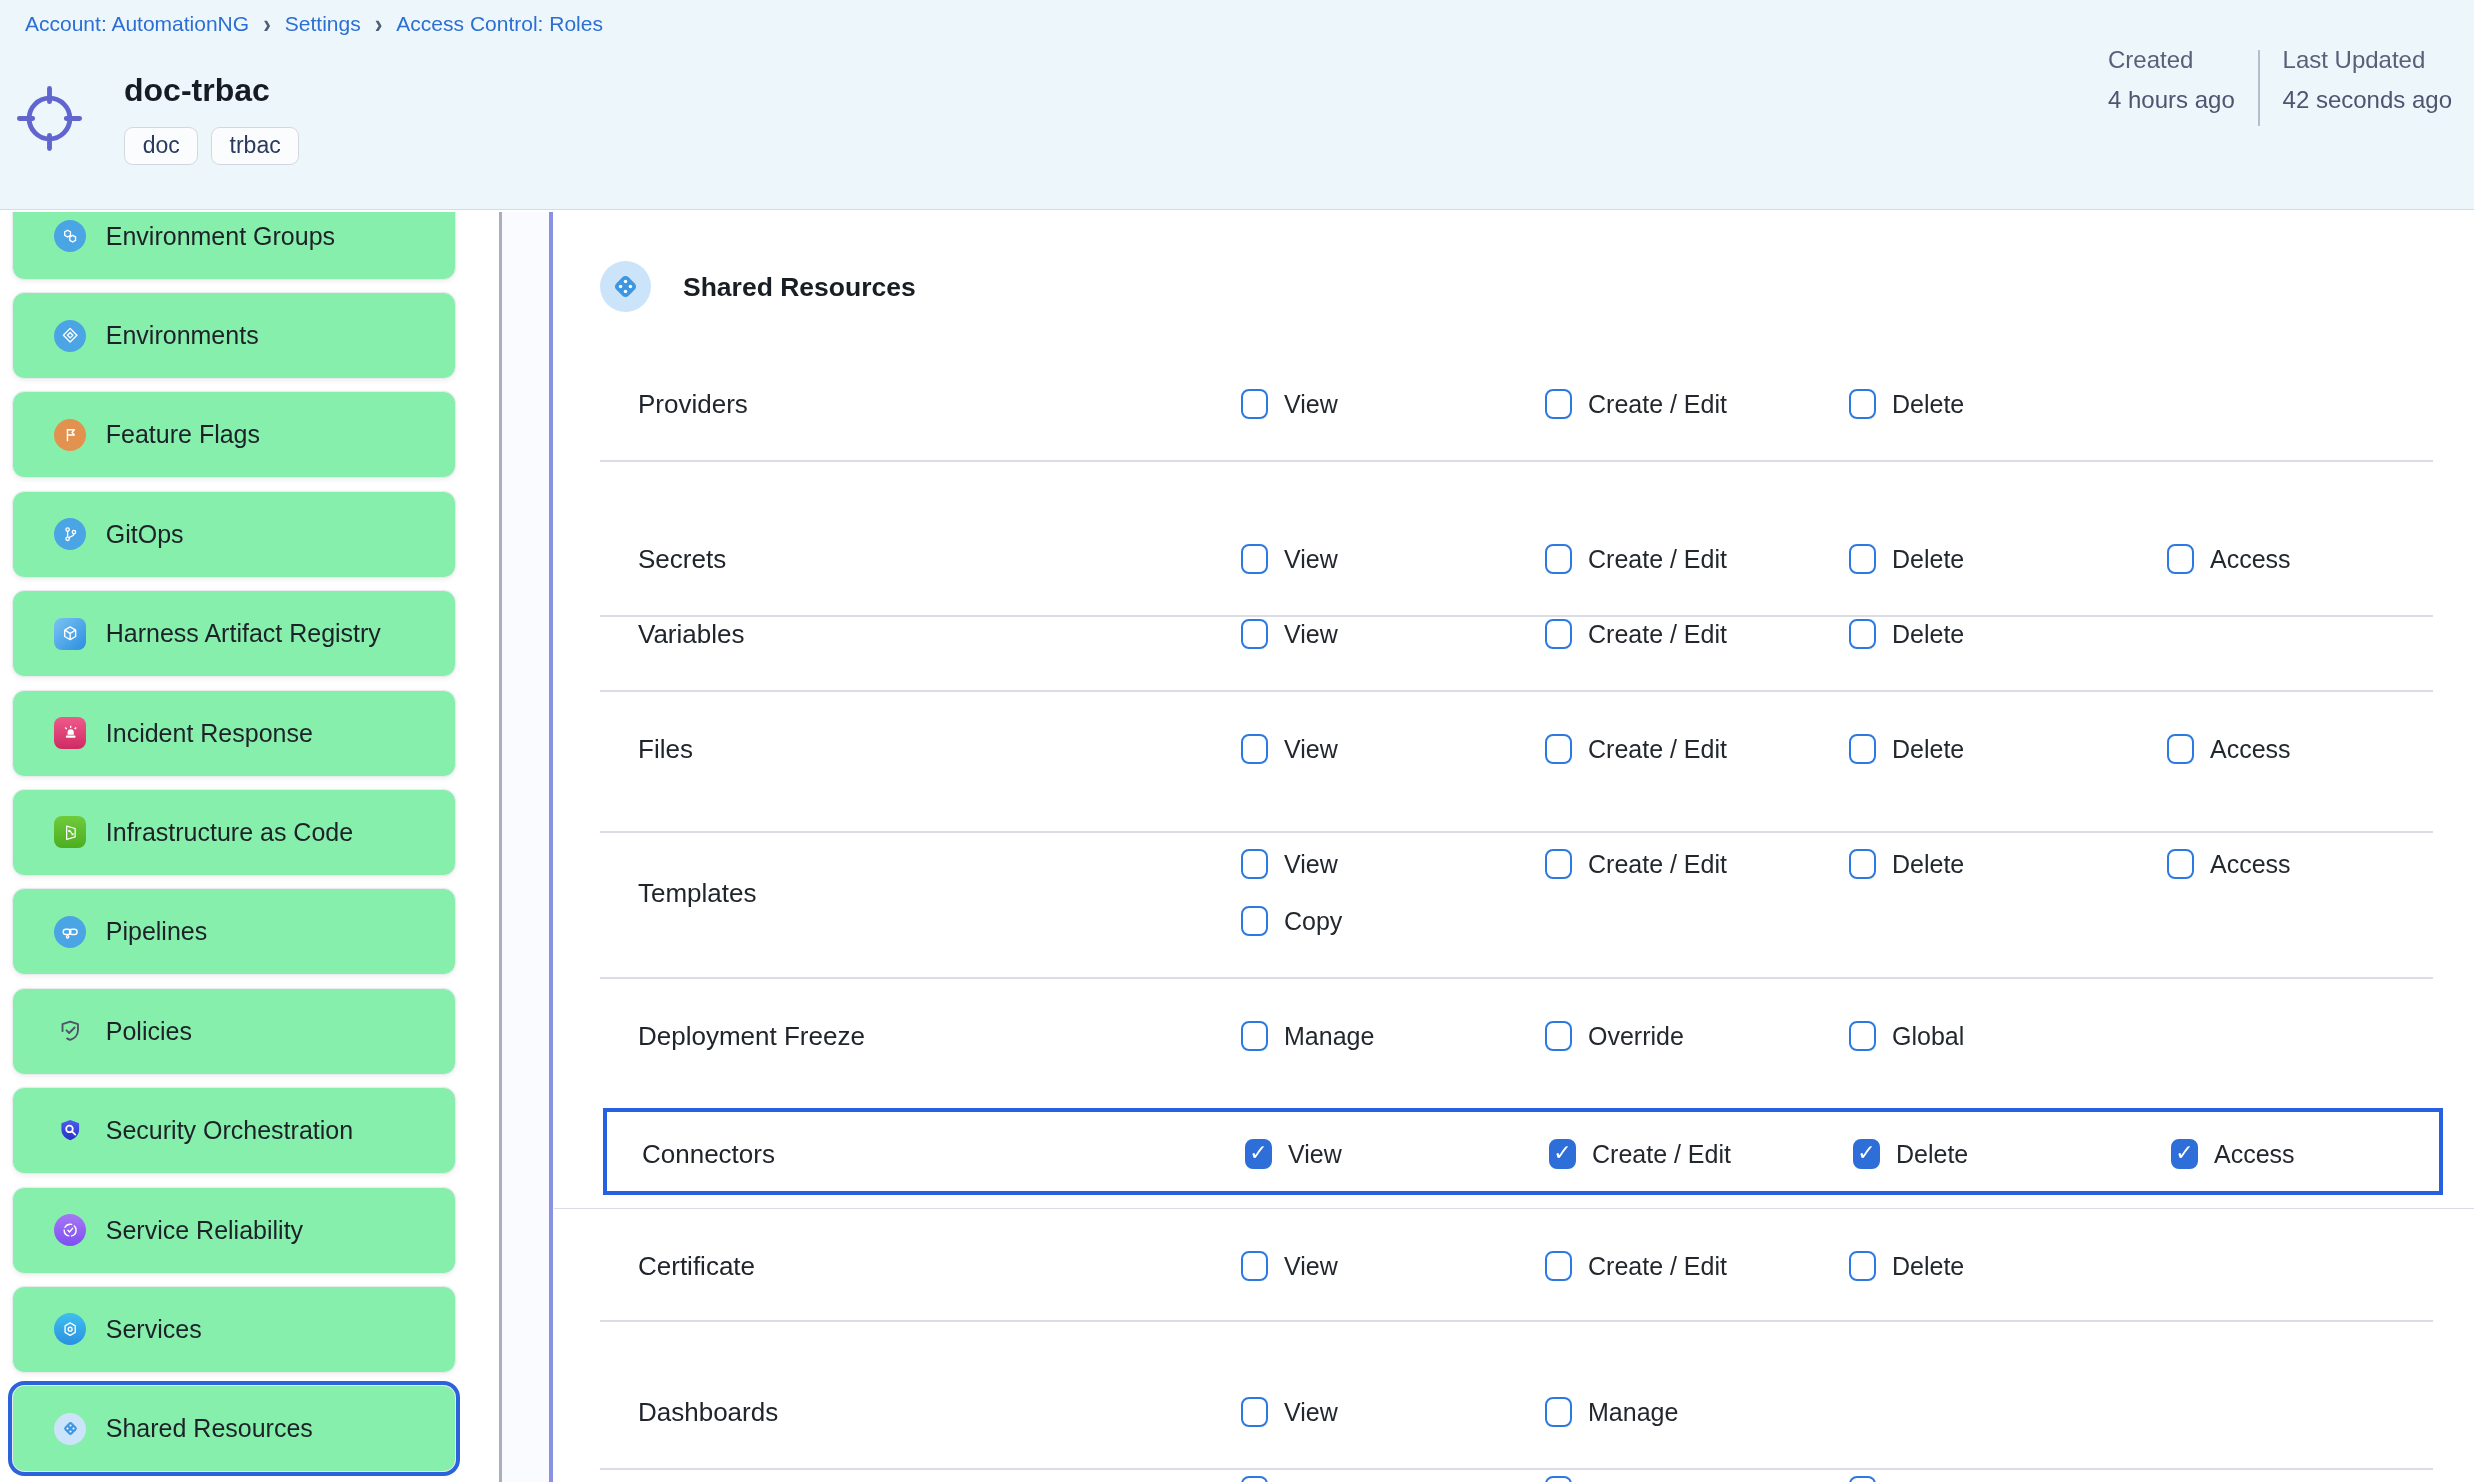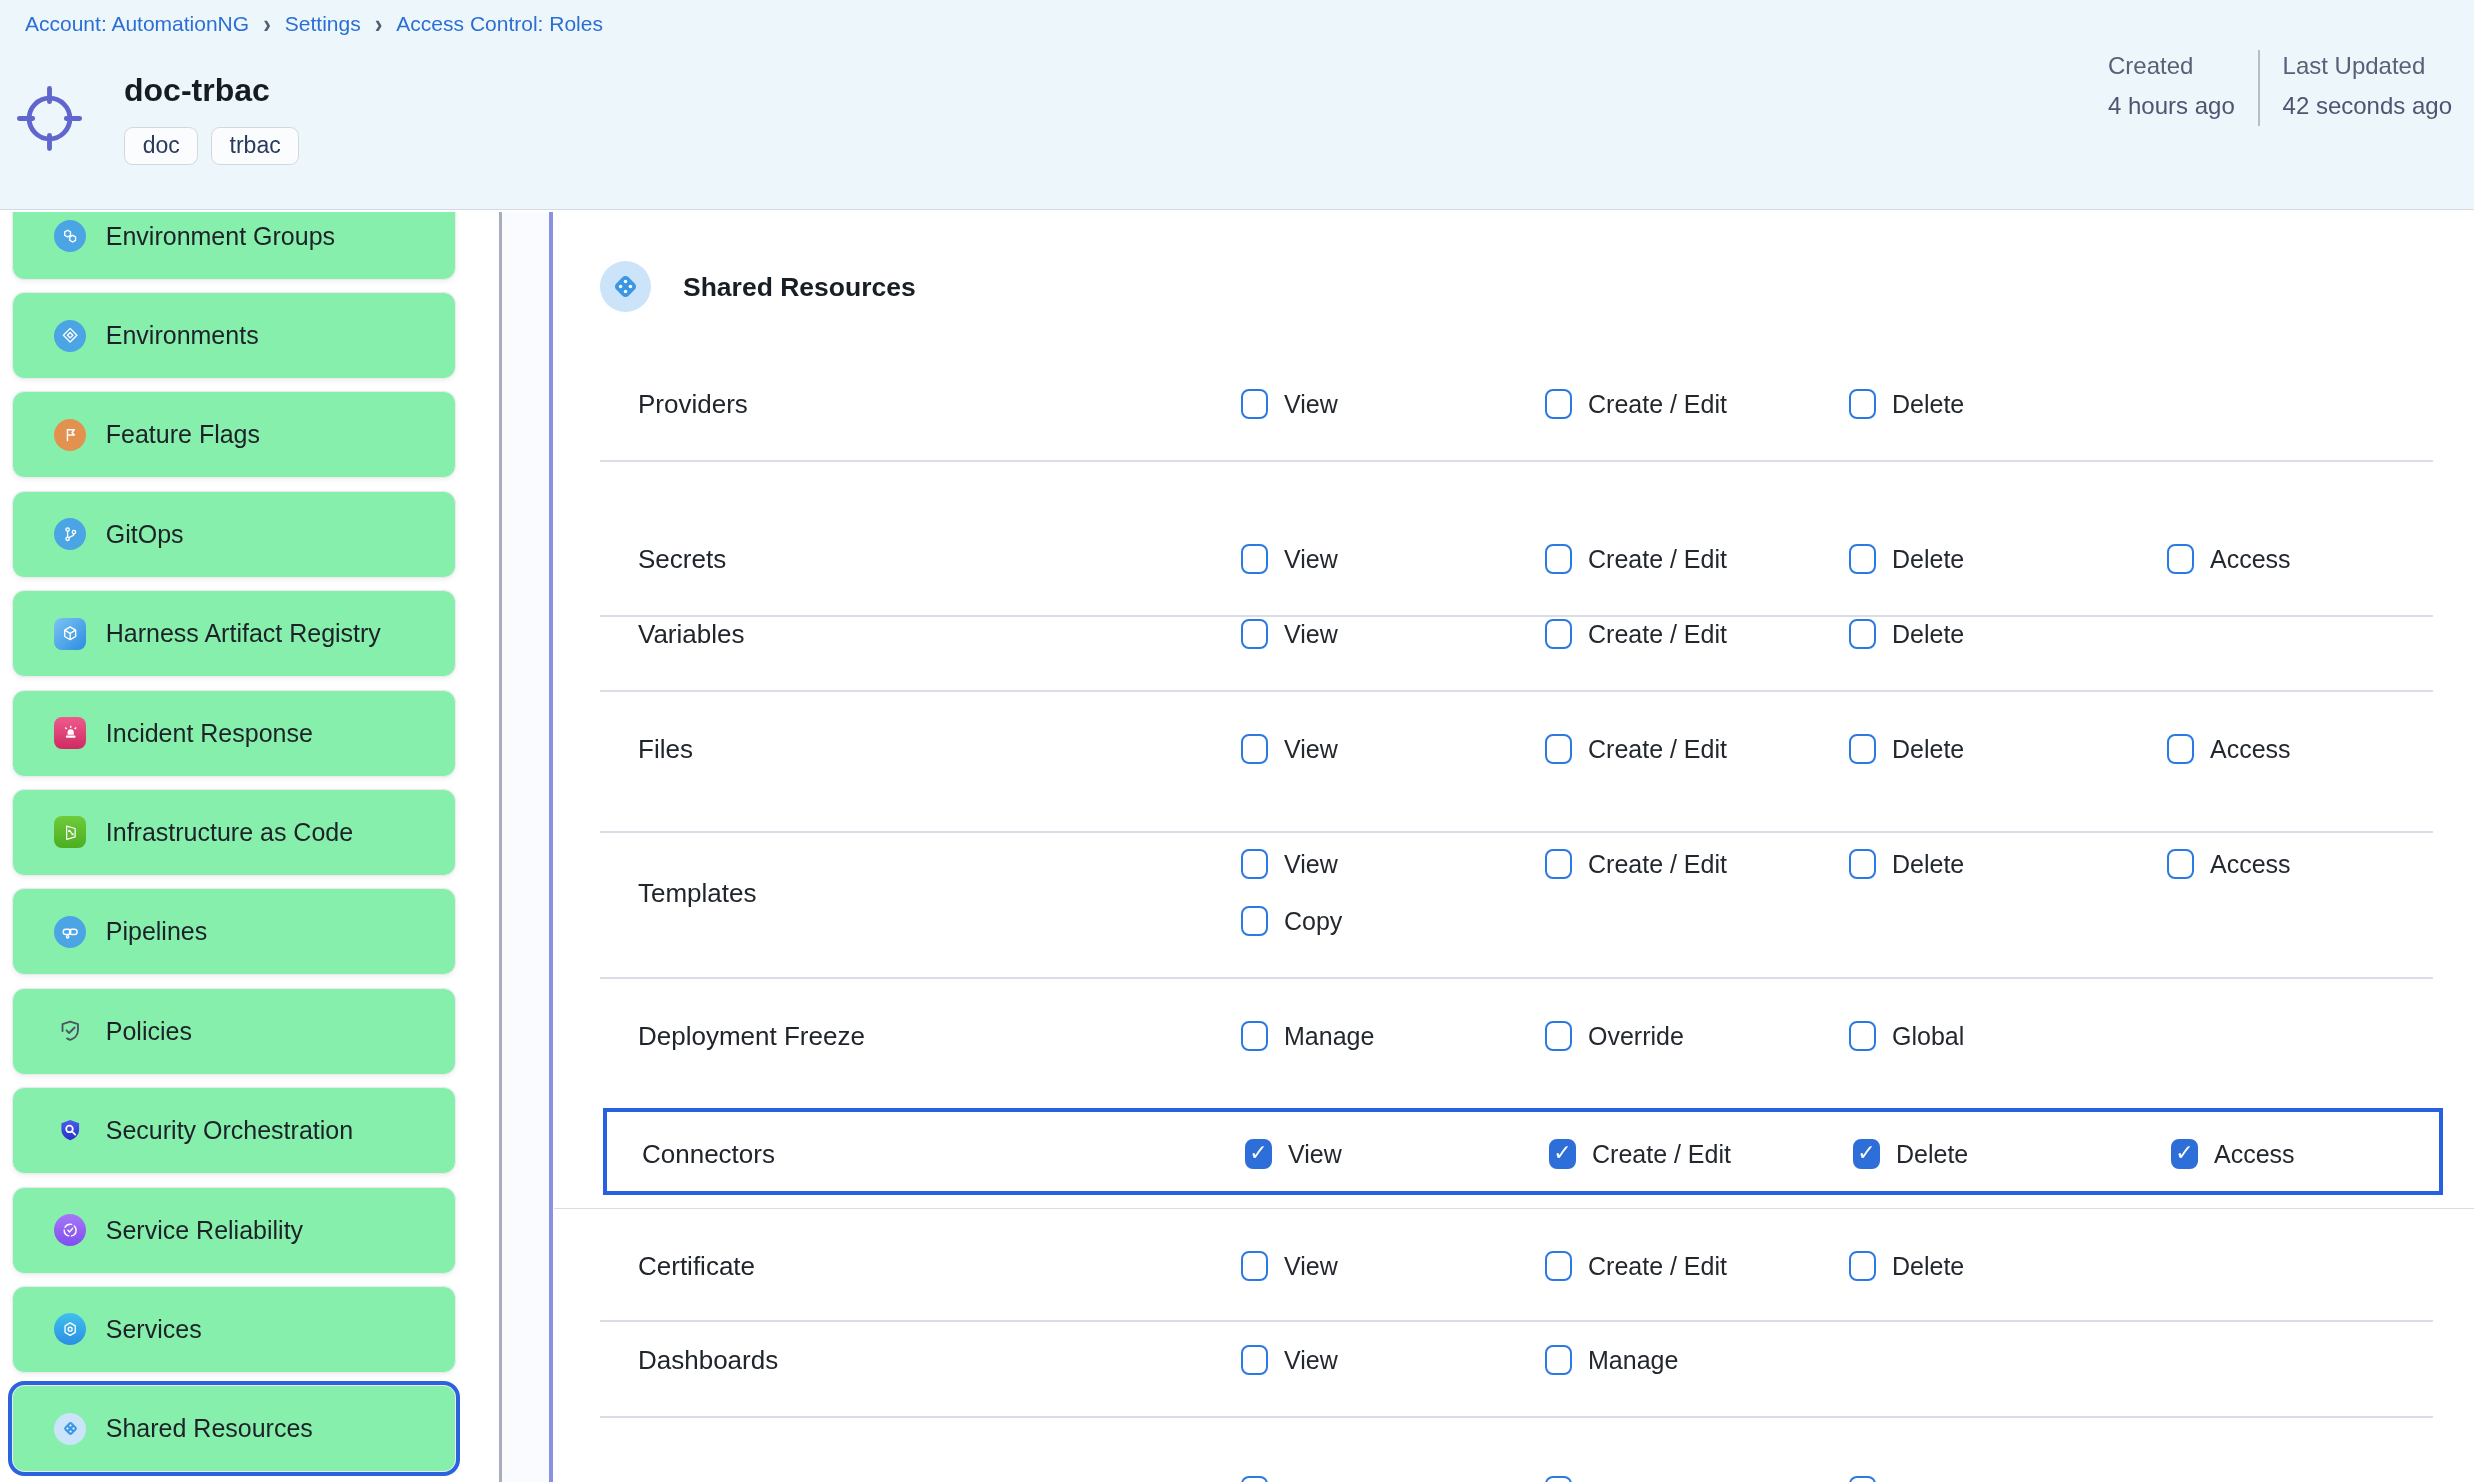--- a/index.html
+++ b/index.html
@@ -13,21 +13,21 @@
          background:#edf6fb; border-bottom:1.8px solid #d6dae2; z-index:5; }
   .crumbs { position:absolute; left:25px; top:10.6px; display:flex; align-items:center;
             gap:14px; font-size:21px; }
   .crumb { color:#2b6fd4; cursor:pointer; }
   .crumb-sep { color:#4e5e74; font-size:23px; font-weight:700; transform:scaleY(1.15); }
   .target-ic { position:absolute; left:7px; top:76px; }
   .role-title { position:absolute; left:124px; top:72px; font-size:32px; font-weight:700; color:#171b23; }
   .tags { position:absolute; left:124px; top:127px; display:flex; gap:12.4px; }
   .tag { border:1.8px solid #d3d7e0; background:#fbfcfe; border-radius:8.8px;
          padding:4.4px 17.7px; font-size:23px; color:#2a3a5c; }
-  .meta { position:absolute; top:46px; right:0; display:flex;align-items:center; }
+  .meta { position:absolute; top:46px; right:0; display:flex; }
   .meta-col { padding:0 23px; }
   .meta-label { font-size:24px; color:#5a6078; margin-bottom:12.4px; }
   .meta-value { font-size:24px; color:#4d5570; white-space:nowrap; }
   .meta-div { width:1.8px; background:#b7bcc9; margin-top:3.5px; height:76px; }
   
   .side { position:absolute; left:0; top:212px; width:499px; bottom:0; background:#fff; overflow:hidden; }
   .cards { position:absolute; left:12.4px; top:-19.4px; width:444px; }
   .card { width:444px; height:87px; margin-bottom:12.4px; background:#86efac;
           border:1.8px solid #e9ebf1; border-radius:12.4px; display:flex; align-items:center;
           box-shadow:0 1.8px 4.4px rgba(40,41,61,.07); cursor:pointer; }
@@ -431,21 +431,21 @@
         <span class="cb"></span>
         <span class="cb-lbl">Create / Edit</span>
       </span>
     <span class="cell c3" style="top:57px;">
         <span class="cb"></span>
         <span class="cb-lbl">Delete</span>
       </span>
     <span class="divline"></span>
   </div>
 
-  <div class="prow" style="top:1092px;height:116px;">
+  <div class="prow" style="top:1144px;height:116px;">
     <span class="rlabel" style="top:58px;">Dashboards</span>
     <span class="cell c1" style="top:58px;">
         <span class="cb"></span>
         <span class="cb-lbl">View</span>
       </span>
     <span class="cell c2" style="top:58px;">
         <span class="cb"></span>
         <span class="cb-lbl">Manage</span>
       </span>
     <span class="divline"></span>

